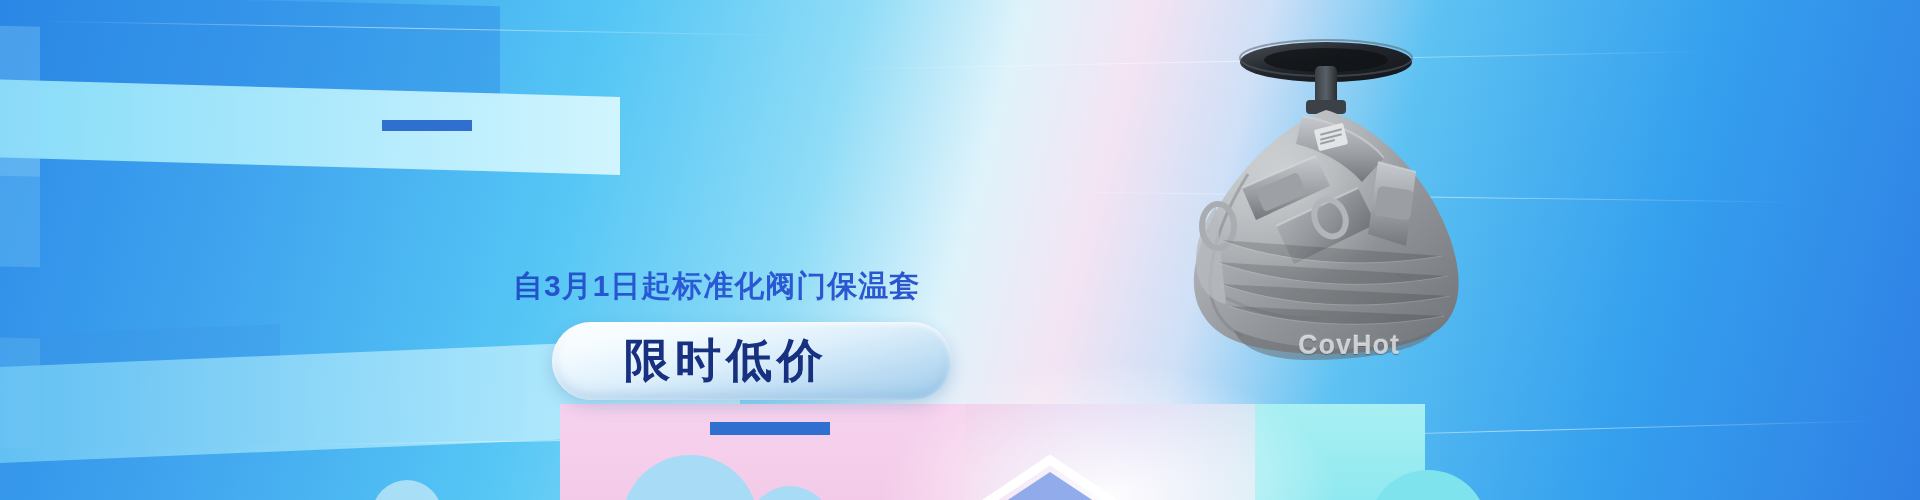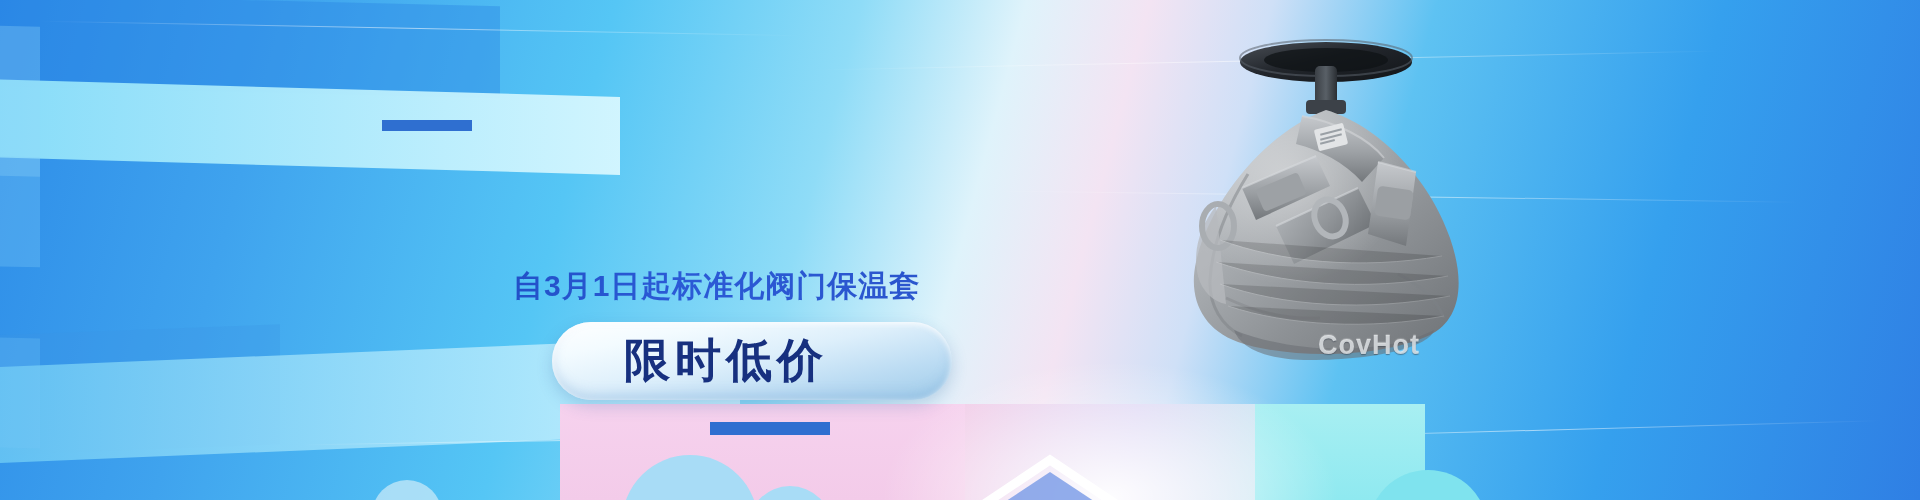--- a/index.html
+++ b/index.html
@@ -102,21 +102,21 @@
     font-size:46px; font-weight:700; letter-spacing:5px; color:#17307f;
     padding-left:72px;
   }
 
   .underbar{ position:absolute; left:710px; top:422px; width:120px; height:13px;
              background:#2f6fd0; }
 
   
   .product{ position:absolute; left:1130px; top:30px; width:420px; height:400px; }
   .product svg{ display:block; }
-  .wm{ position:absolute; left:188px; top:300px;
+  .wm{ position:absolute; left:168px; top:300px;
        font-size:27px; font-weight:700; letter-spacing:1px;
        color:rgba(244,246,248,.72);
        text-shadow:0 1px 1px rgba(60,68,78,.55), 0 -1px 1px rgba(255,255,255,.25); }
 </style>
 </head>
 <body>
 
 <div class="banner">
 
   <div class="layer">

